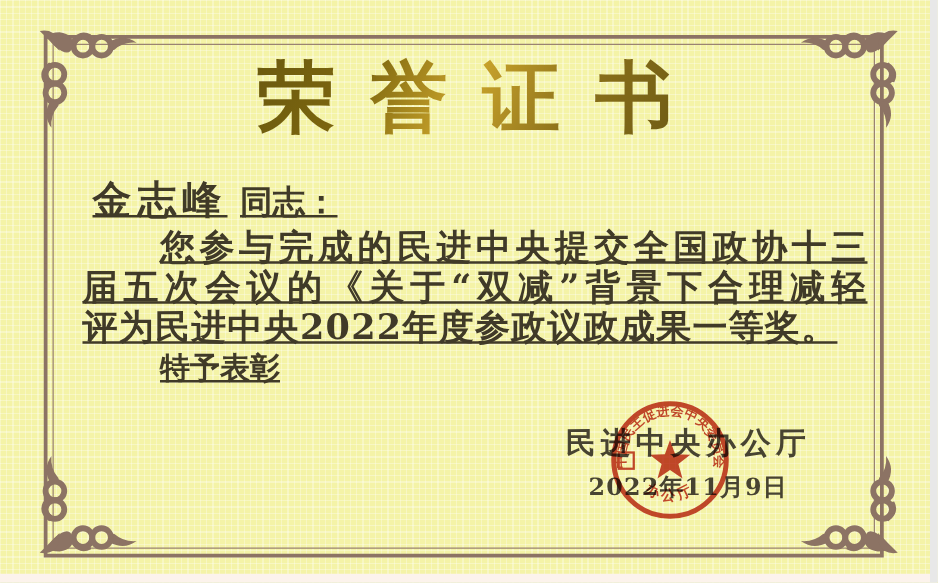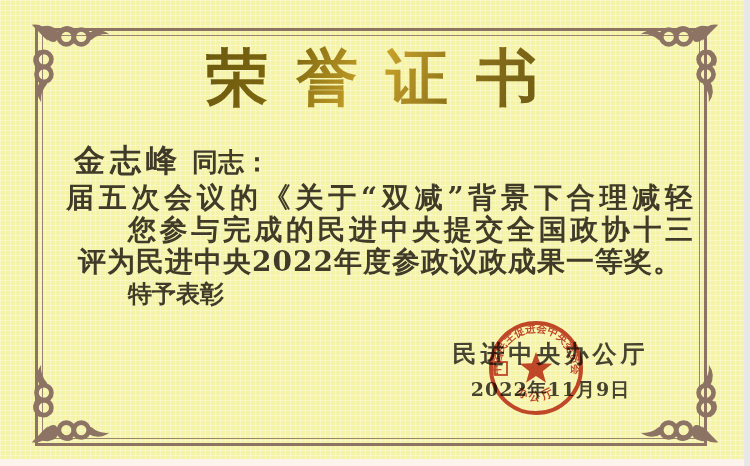--- a/index.html
+++ b/index.html
@@ -20,25 +20,25 @@
   .corner.br{left:637px;top:361px;transform:scale(-1,-1);}
   .title{
     position:absolute;top:44px;left:0;width:100%;margin:0;text-align:center;
     font-family:"DejaVu Serif","Liberation Serif",serif;font-weight:bold;
     font-size:62px;letter-spacing:28px;text-indent:28px;line-height:1.1;
     background:linear-gradient(115deg,#564a10 12%,#7c660f 38%,#c9a32b 50%,#8a701a 62%,#4e430e 88%);
     -webkit-background-clip:text;background-clip:text;color:transparent;
   }
   .content{
     position:absolute;left:66px;top:140px;width:628px;color:#403a28;
-    font-family:"DejaVu Serif","Liberation Serif",serif;font-weight:bold;
+    font-family:"DejaVu Serif","Liberation Serif",serif;font-weight:bold;text-decoration:underline;
   }
   .salutation{font-size:26px;line-height:40px;height:42px;padding-left:8px;}
   .salutation .name{font-size:31px;letter-spacing:5px;margin-right:10px;}
-  .bodyline{font-size:28px;line-height:32px;letter-spacing:1px;white-space:nowrap;text-align:center;}
+  .bodyline{font-size:28px;line-height:32px;letter-spacing:1px;white-space:nowrap;}
   .just{text-align:justify;text-align-last:justify;white-space:normal;}
   .indent{text-indent:62px;}
   .closing{font-size:24px;line-height:32px;padding-left:62px;}
   .sign{
     position:absolute;left:448px;top:338px;width:205px;text-align:center;color:#474331;
     font-family:"DejaVu Serif","Liberation Serif",serif;font-weight:bold;
   }
   .sign .issuer{font-size:24px;letter-spacing:4px;margin-bottom:7px;}
   .sign .date{font-size:19px;letter-spacing:1px;}
   .seal{position:absolute;left:486px;top:318px;width:100px;height:100px;mix-blend-mode:multiply;opacity:.92;}
@@ -117,22 +117,22 @@
       <path d="M12,63 Q5,75 13,86 Q12,75 19,67 Q21,63 12,63 Z"></path>
     </g>
   </svg>
 
   <h1 class="title">荣誉证书</h1>
 
   <div class="content">
     <div class="salutation">
       <span class="name">金志峰</span><span class="suffix">同志：</span>
     </div>
+    <div class="bodyline just indent">您参与完成的民进中央提交全国政协十三</div>
     <div class="bodyline just">届五次会议的《关于“双减”背景下合理减轻</div>
-    <div class="bodyline just indent">您参与完成的民进中央提交全国政协十三</div>
     <div class="bodyline">评为民进中央2022年度参政议政成果一等奖。</div>
     <div class="closing">特予表彰</div>
   </div>
 
   <div class="sign">
     <div class="issuer">民进中央办公厅</div>
     <div class="date">2022年11月9日</div>
   </div>
 
   <svg class="seal" viewBox="0 0 100 100" aria-hidden="true">

